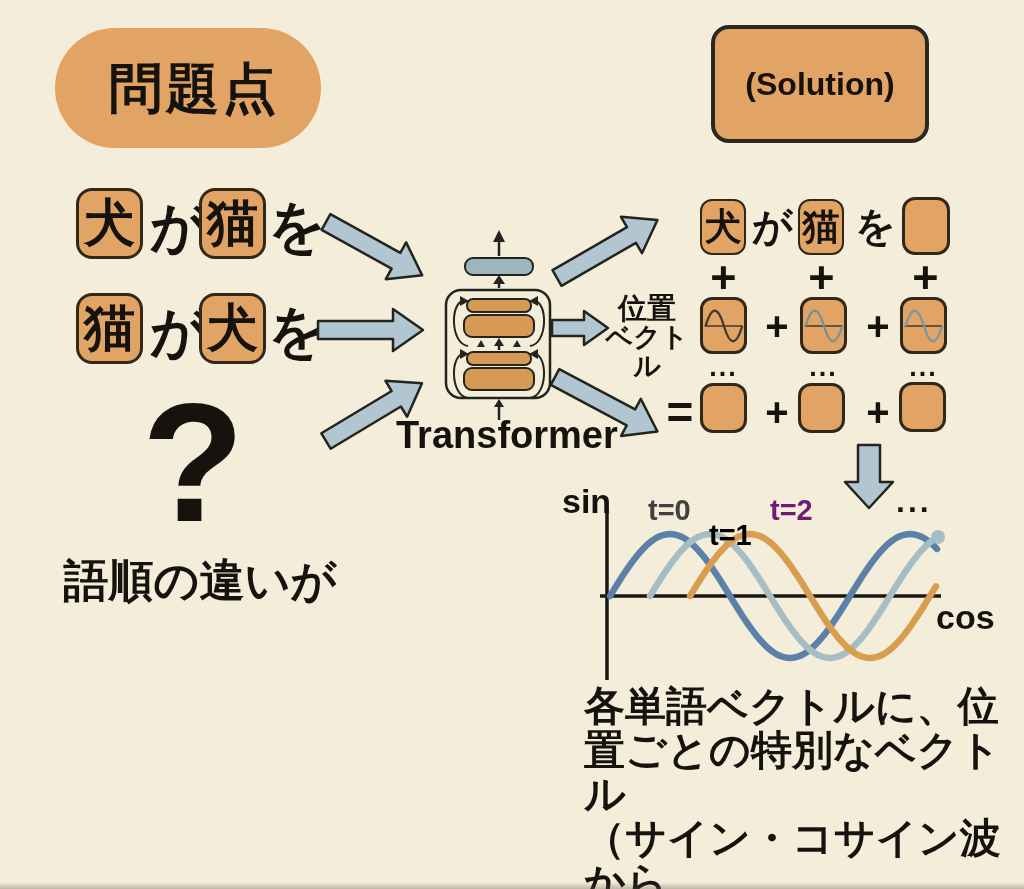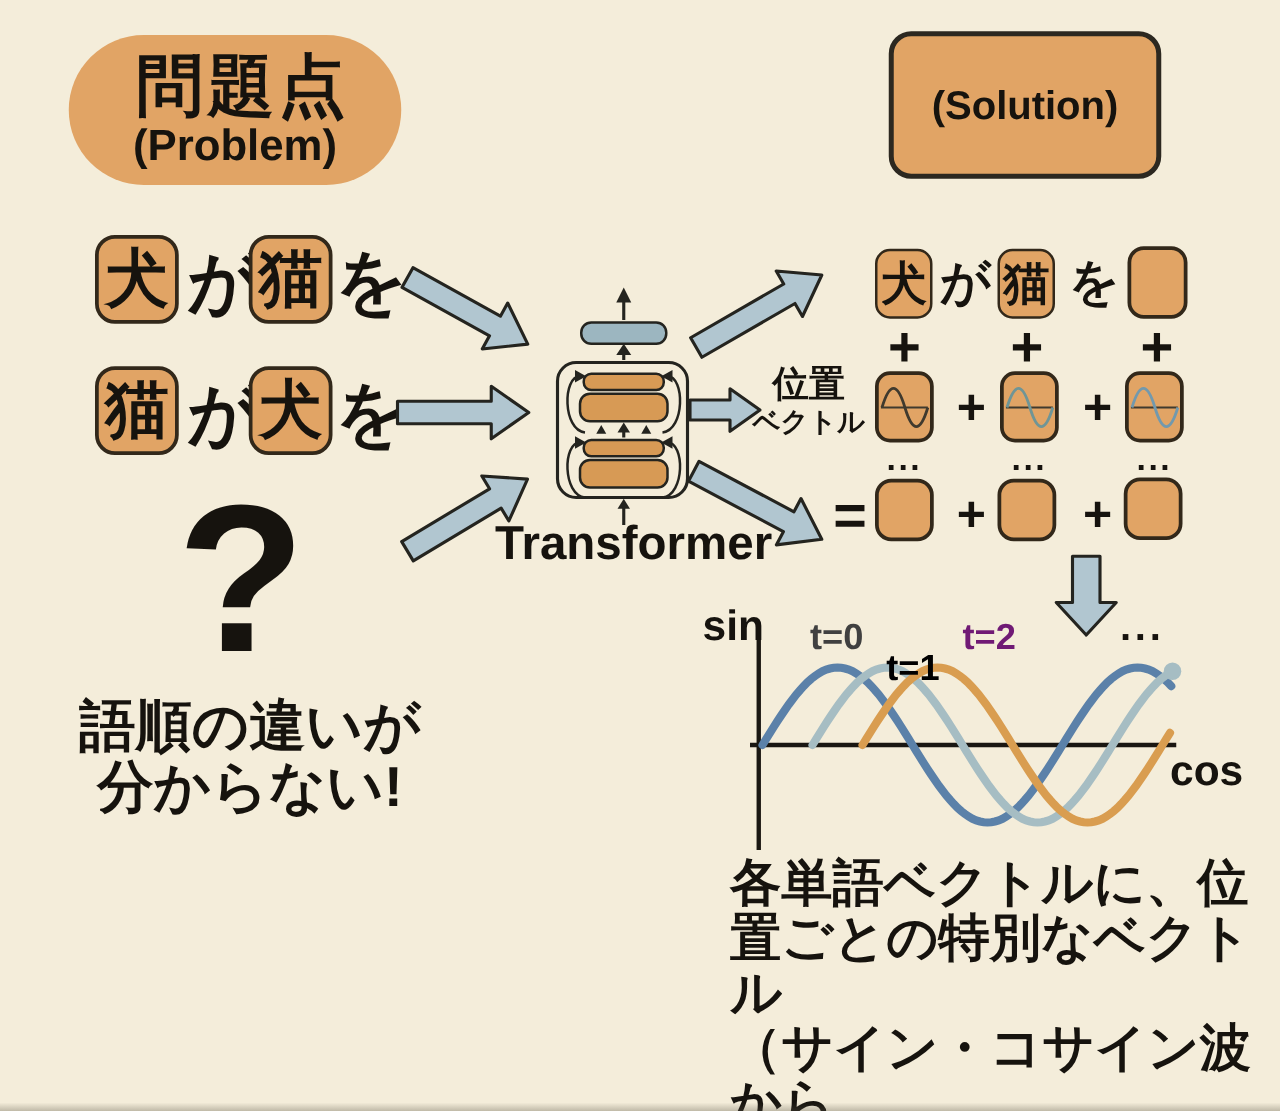--- a/index.html
+++ b/index.html
@@ -34,61 +34,59 @@
   .plain.sm{font-size:40px;line-height:44px;}
   .kbox.eq{width:47px;height:50px;border-radius:13px;}
   .kbox.wv{width:47px;height:57px;border-radius:12px;padding:0;}
   .kbox.emptybig{width:48px;height:58px;border-radius:13px;}
   
   .qmark{left:138px;top:378px;width:110px;font-size:168px;font-weight:900;text-align:center;line-height:170px;}
   .cap-left{left:40px;top:556px;width:320px;text-align:center;font-size:45px;font-weight:900;line-height:49px;}
   .tf-label{left:396px;top:414px;width:215px;text-align:left;font-size:38px;font-weight:800;}
   .pv-label{left:596px;top:293px;width:102px;text-align:center;font-weight:900;}
   .pv-l1{font-size:29px;line-height:30px;}
-  .pv-l2{font-size:22px;line-height:29px;}
+  .pv-l2{font-size:27px;line-height:29px;}
   .op{font-weight:900;text-align:center;}
   .op.plus1{font-size:45px;width:47px;}
   .op.plus2{font-size:40px;width:40px;}
   .op.equals{font-size:46px;width:40px;}
   .dots{font-size:27px;font-weight:900;width:47px;text-align:center;letter-spacing:2px;}
   .chart-ellipsis{font-size:32px;font-weight:900;letter-spacing:3px;}
   .axis-label{font-size:34px;font-weight:800;}
   .t-label{font-size:29px;font-weight:800;}
   .cap-bottom{left:584px;top:684px;width:444px;font-size:41px;font-weight:900;line-height:44px;letter-spacing:0;}
   svg{display:block;}
   .overlay{left:0;top:0;pointer-events:none;}
 </style>
 </head>
 <body>
 
 <div class="canvas">
 
   <div class="abs pill">
     <div class="pill-title">問題点</div>
-    <div class="pill-sub">(Problem)</div>
   </div>
 
   <div class="abs solbox">
     <div class="sol-sub">(Solution)</div>
   </div>
 
   <span class="abs kbox big" style="left:76px;top:188px">犬</span>
   <span class="abs plain big" style="left:150px;top:196px">が</span>
   <span class="abs kbox big" style="left:199px;top:188px">猫</span>
   <span class="abs plain big" style="left:268px;top:196px">を</span>
 
   <span class="abs kbox big" style="left:76px;top:293px">猫</span>
   <span class="abs plain big" style="left:150px;top:301px">が</span>
   <span class="abs kbox big" style="left:199px;top:293px">犬</span>
   <span class="abs plain big" style="left:268px;top:301px">を</span>
 
   <div class="abs qmark">?</div>
   <div class="abs cap-left">
     <div>語順の違いが</div>
-    <div>分からない!</div>
   </div>
 
   <svg class="abs overlay" width="1024" height="889" viewBox="0 0 1024 889">
     <g fill="var(--arrow)" stroke="#24241f" stroke-width="2.5" stroke-linejoin="round">
       <path transform="translate(326,222) rotate(29)" d="M0,-9 L80,-9 L80,-21 L110,0 L80,21 L80,9 L0,9 Z"></path>
       <path transform="translate(318,330)" d="M0,-9 L75,-9 L75,-21 L105,0 L75,21 L75,9 L0,9 Z"></path>
       <path transform="translate(326,441) rotate(-31)" d="M0,-9 L82,-9 L82,-21 L112,0 L82,21 L82,9 L0,9 Z"></path>
       <path transform="translate(557,278) rotate(-30)" d="M0,-9 L86,-9 L86,-21 L116,0 L86,21 L86,9 L0,9 Z"></path>
       <path transform="translate(552,328)" d="M0,-8 L32,-8 L32,-17 L56,0 L32,17 L32,8 L0,8 Z"></path>
       <path transform="translate(555,377) rotate(28)" d="M0,-9 L86,-9 L86,-21 L116,0 L86,21 L86,9 L0,9 Z"></path>

